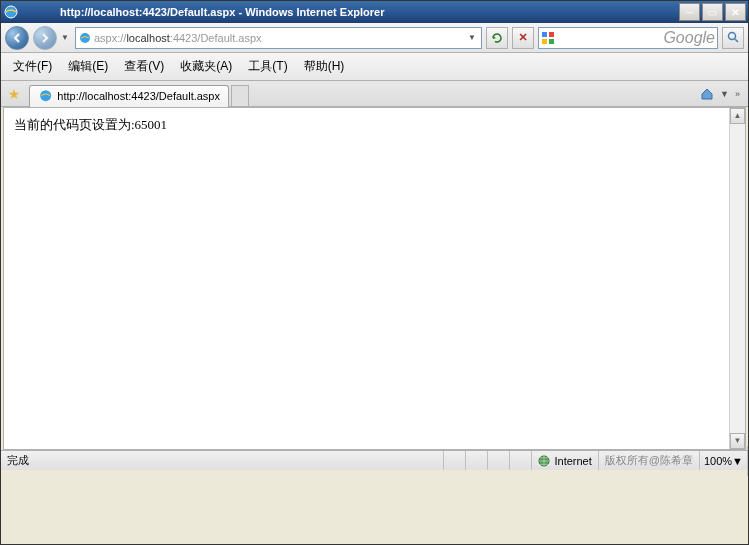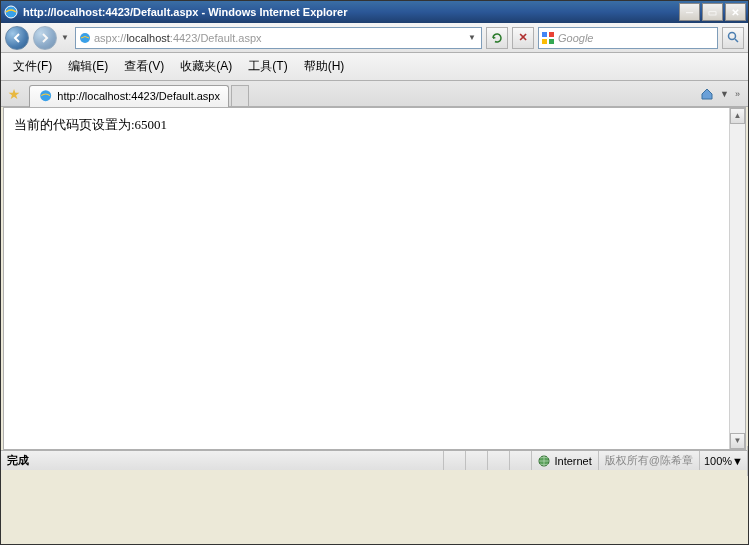--- a/index.html
+++ b/index.html
@@ -12,20 +12,21 @@
   overflow: hidden;
   border: 1px solid #333;
 }
 .titlebar {
   height: 22px;
   background: linear-gradient(to bottom, #3a6ea5 0%, #2b5797 50%, #1e3f6f 100%);
   display: flex;
   align-items: center;
   padding: 0 2px;
   color: #fff;
+  gap: 37px;
 }
 .titlebar .ie-ico { width: 16px; height: 16px; margin-right: 4px; }
 .titlebar-text { flex: 1; font-size: 11px; font-weight: bold; }
 .win-btns { display: flex; gap: 2px; }
 .win-btn {
   width: 21px; height: 18px;
   background: linear-gradient(to bottom, #f0f0f0, #d4d0c8);
   border: 1px solid #888;
   display: flex; align-items: center; justify-content: center;
   font-size: 10px; font-family: Arial;
@@ -73,21 +74,21 @@
 .refresh-btn { color: #2a7a2a; }
 .stop-btn { color: #b03030; font-weight: bold; }
 .search-wrap {
   width: 180px; height: 22px;
   background: #fff;
   border: 1px solid #7f9db9;
   display: flex; align-items: center;
   padding: 0 2px;
 }
 .g-ico { width: 14px; height: 14px; margin-right: 3px; }
-.search-text { flex: 1; font-size: 11px; color: #999; font-style: italic; }
+.search-text { flex: 1; font-size: 16px; color: #999; font-style: italic; text-align: right; }
 .search-btn {
   width: 22px; height: 22px;
   border: 1px solid #b0b0b0;
   background: linear-gradient(to bottom, #f8f8f8, #e0e0e0);
   display: flex; align-items: center; justify-content: center;
   color: #4a7db0; font-size: 12px;
 }
 .menubar {
   height: 28px;
   background: linear-gradient(to bottom, #f5f5f5, #e8e8e8);
@@ -153,21 +154,21 @@
 .scroll-btn { height: 16px; background: linear-gradient(#f5f5f5,#ddd); border: 1px solid #b0b0b0; font-size: 8px; text-align: center; line-height: 14px; color: #666;}
 .scroll-track { flex: 1; }
 .statusbar {
   height: 20px;
   background: linear-gradient(to bottom, #f0f0f0, #e0e0e0);
   border-top: 1px solid #b0b0b0;
   display: flex; align-items: center;
   font-size: 11px;
 }
 .status-pane { padding: 0 6px; border-right: 1px solid #c0c0c0; height: 100%; display: flex; align-items: center; }
-.status-pane.main { flex: 1; font-weight: bold; }
+.status-pane.main { flex: 1; }
 .status-pane.small { width: 22px; }
 .zone-ico { width: 12px; height: 12px; margin-right: 4px; }
 .zoom { padding: 15px 4px; align-items: center; }
 svg { display: block; }
 </style>
 </head>
 <body>
 
 <div class="titlebar">
   <svg class="ie-ico" viewBox="0 0 16 16">

